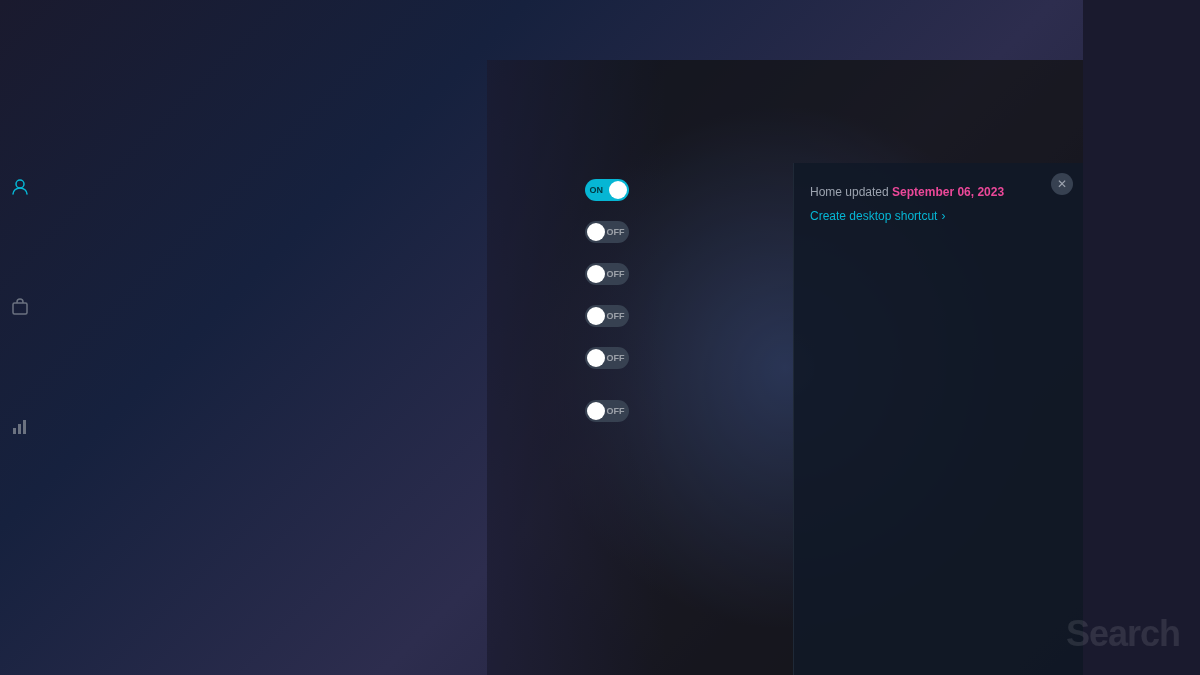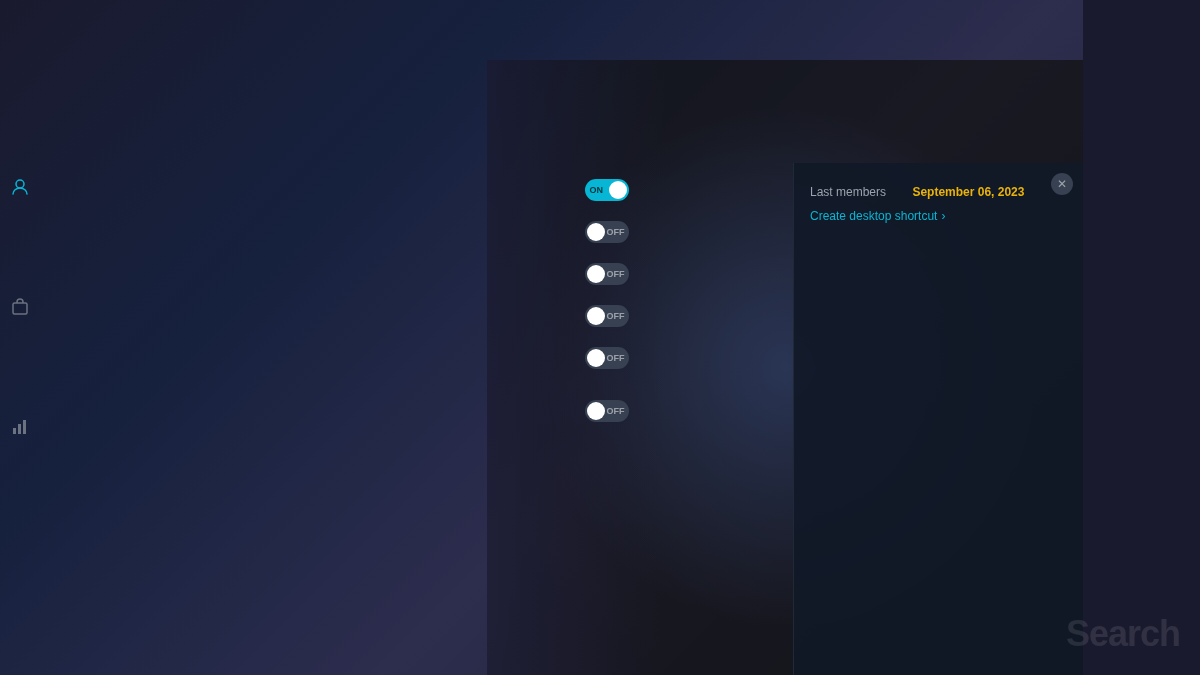--- a/index.html
+++ b/index.html
@@ -475,21 +475,21 @@
       align-items: center;
       gap: 6px;
       font-size: 13px;
       color: #9ca3af;
     }
     .last-updated {
       font-size: 12px;
       color: #9ca3af;
       margin-top: 6px;
     }
-    .last-updated strong { color: #eab308; margin-left: 23px; }
+    .last-updated strong { color: #ec4899; }
     .desktop-shortcut {
       font-size: 12px;
       color: #06b6d4;
       margin-top: 10px;
       cursor: pointer;
       display: flex;
       align-items: center;
       gap: 4px;
     }
 
@@ -831,21 +831,21 @@
             </div>
           </div>
         </div>
 
       </div>
     </div>
 
     <div class="info-panel">
       <div class="info-close">✕</div>
       <div class="last-updated">
-        <span>Last members</span>
+        <span>Home updated</span>
         <strong>September 06, 2023</strong>
       </div>
       <div class="desktop-shortcut">
         <span>Create desktop shortcut</span>
         <span> ›</span>
       </div>
     </div>
   </div>
 </div>
 

